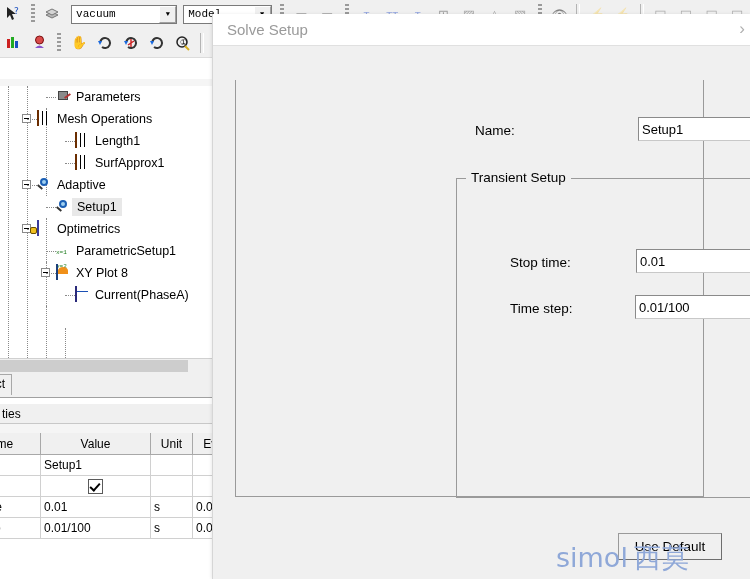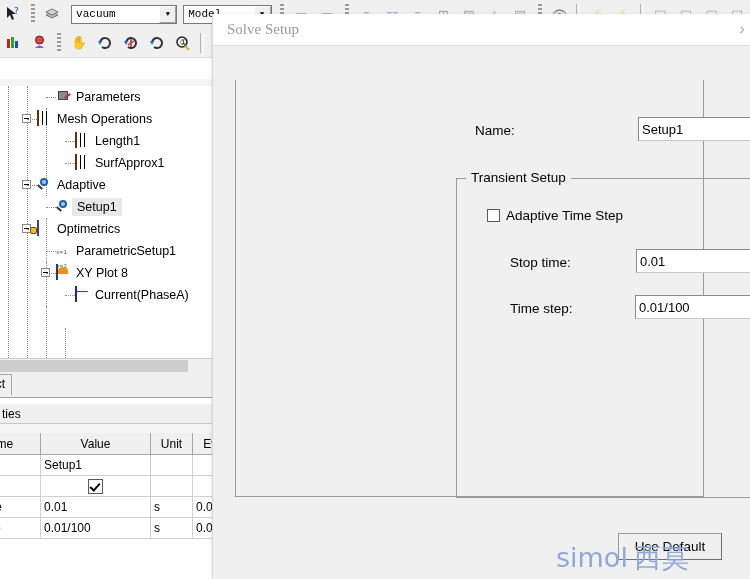--- a/index.html
+++ b/index.html
@@ -413,21 +413,21 @@
     width: 538px; height: 31px;
     background: #ffffff;
     border-bottom: 1px solid #e0e0e0;
     display: flex;
     align-items: center;
   }
   #dlg-title {
     font-size: 15px;
     color: #9a9a9a;
     padding-left: 14px;
-    font-family: Liberation Serif, serif;
+    font-family: Liberation Sans, sans-serif;
   }
   #dlg-chevron {
     position: absolute;
     right: 6px; top: 6px;
     font-size: 17px;
     color: #b0b0b0;
     line-height: 1;
   }
   #tabstrip {
     position: absolute;
@@ -778,24 +778,20 @@
     </div>
 
     <div id="tabpanel"></div>
 
     <div class="row-label" style="left:262px; top:109px;">Name:</div>
     <div class="txtbox" style="left:425px; top:103px; width:152px; height:24px;">Setup1</div>
 
     <div id="groupbox"></div>
     <div id="group-legend">Transient Setup</div>
 
-    <div class="chk" style="left:274px; top:194px;">
-      <span class="box"></span>
-      <span>Adaptive Time Step</span>
-    </div>
 
     <div class="row-label" style="left:297px; top:241px;">Stop time:</div>
     <div class="txtbox" style="left:423px; top:235px; width:154px; height:24px;">0.01</div>
 
     <div class="row-label" style="left:297px; top:287px;">Time step:</div>
     <div class="txtbox" style="left:422px; top:281px; width:154px; height:24px;">0.01/100</div>
 
     <div id="btn-usedefault">Use Default</div>
   </div>
 

